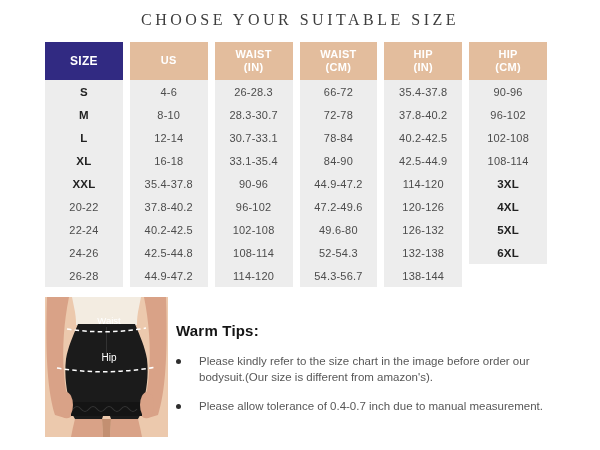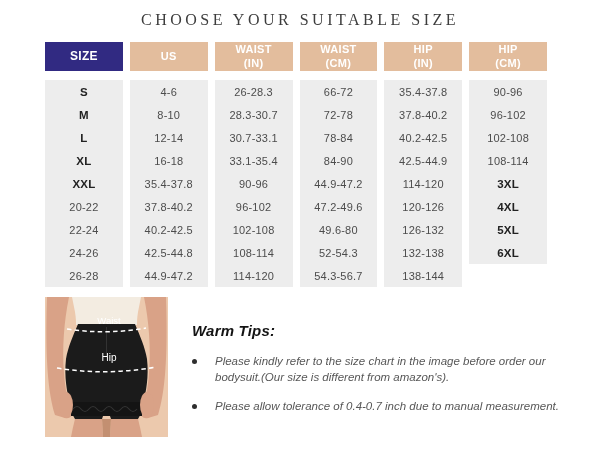--- a/index.html
+++ b/index.html
@@ -20,21 +20,21 @@
     letter-spacing: 3.5px;
     color: #3d3d3d;
     white-space: nowrap;
   }
 
   .table-header {
     position: absolute; left: 45px; top: 42px; width: 502px;
     display: grid; grid-template-columns: repeat(6, 1fr); column-gap: 7px;
   }
   .th {
-    height: 29px;
+    height: 38px;
     display: flex; flex-direction: column; align-items: center; justify-content: center;
     background: #e3bd9d;
     color: #ffffff; font-weight: bold; font-size: 11px; line-height: 1.2;
     letter-spacing: 0.3px; text-align: center;
   }
   .th.size-head { background: #312a82; font-size: 12px; }
 
   .table-body {
     position: absolute; left: 45px; top: 80px; width: 502px;
     display: grid; grid-template-columns: repeat(6, 1fr);
@@ -45,21 +45,21 @@
     display: flex; align-items: center; justify-content: center;
     font-size: 11px; color: #4c4c4c; letter-spacing: 0.2px;
   }
   .cell.size-col { font-weight: bold; color: #222222; font-size: 11.5px; }
 
   .figure {
     position: absolute; left: 45px; top: 297px;
     width: 123px; height: 140px; line-height: 0;
   }
 
-  .tips { position: absolute; left: 192px; top: 322px; width: 400px; font-style: italic; }
+  .tips { position: absolute; left: 176px; top: 322px; width: 400px; }
   .tips-heading {
     font-size: 15px; font-weight: bold; color: #141414;
     margin-bottom: 15px; letter-spacing: 0.2px;
   }
   .tip { display: flex; gap: 18px; margin-bottom: 14px; }
   .tip .dot {
     flex: 0 0 auto; width: 5px; height: 5px; border-radius: 50%;
     background: #2e2e2e; margin-top: 5px;
   }
   .tip .tip-text { font-size: 11.5px; color: #575757; line-height: 1.35; }

